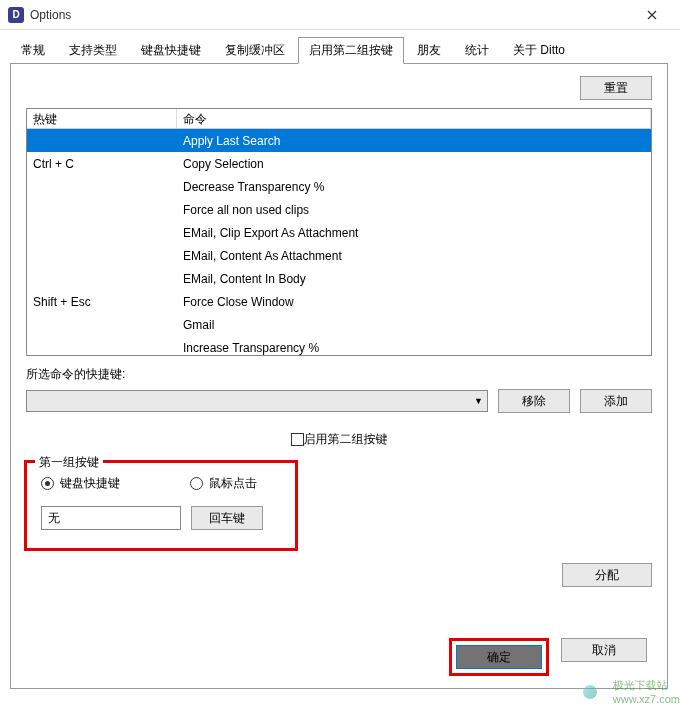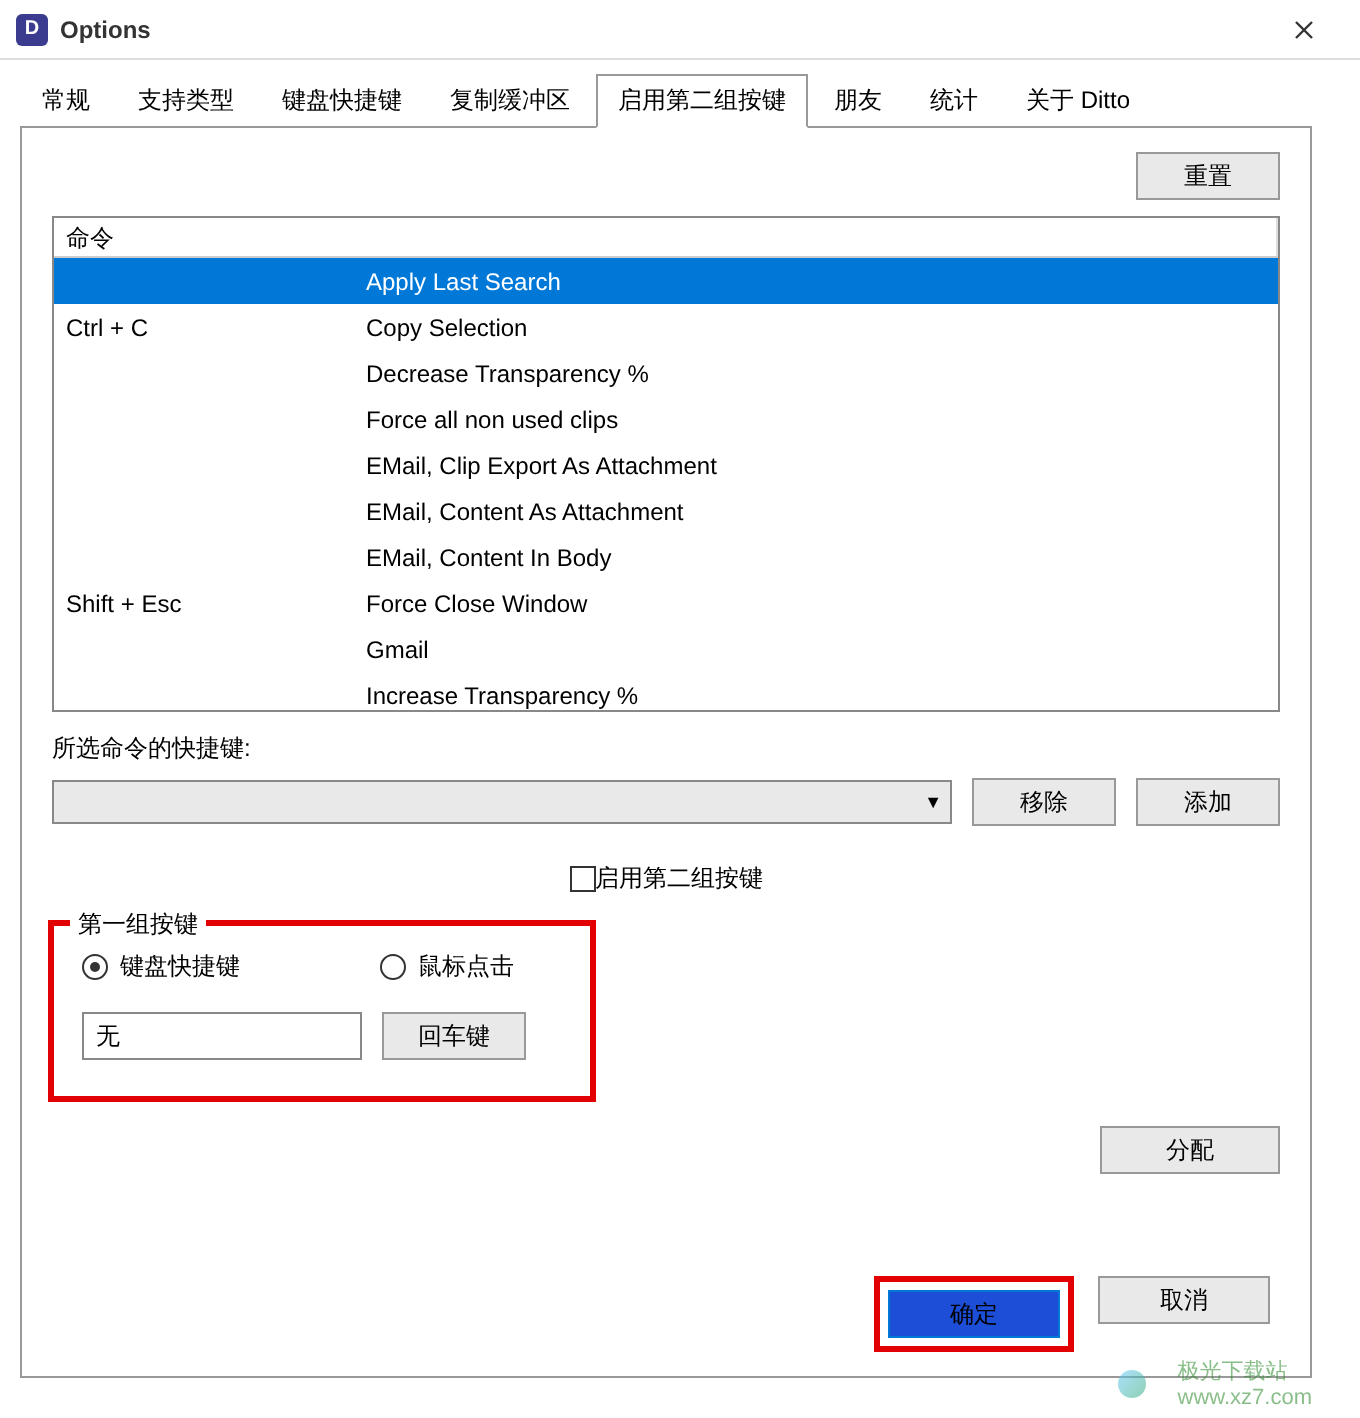--- a/index.html
+++ b/index.html
@@ -24,21 +24,21 @@
   background: #3b3b8f;
   border-radius: 3px;
   margin-right: 6px;
   display: inline-flex;
   align-items: center;
   justify-content: center;
   color: #fff;
   font-size: 10px;
   font-weight: bold;
 }
-.titlebar-title { font-size: 12px; color: #333; font-weight: bold; }
+.titlebar-title { font-size: 12px; color: #333; }
 .titlebar-close {
   margin-left: auto;
   width: 40px; height: 28px;
   display: flex; align-items: center; justify-content: center;
   font-size: 14px; cursor: pointer;
 }
 
 .tabs {
   display: flex;
   padding: 6px 10px 0 10px;
@@ -52,21 +52,21 @@
   position: relative;
   top: 1px;
   background: #fff;
 }
 .tab.active {
   border: 1px solid #999;
   border-bottom: 1px solid #fff;
   z-index: 2;
 }
 .tab-content {
-  margin: 0 24px 10px 10px;
+  margin: 0 12px 10px 10px;
   border: 1px solid #999;
   padding: 12px 15px 60px 15px;
   position: relative;
   height: 626px;
 }
 
 .reset-row { display: flex; justify-content: flex-end; margin-bottom: 8px; }
 .btn {
   min-width: 72px;
   height: 24px;
@@ -198,26 +198,26 @@
   right: 20px;
   display: flex;
   gap: 12px;
 }
 .btn-ok-wrap {
   padding: 4px;
   border: 3px solid #e30000;
 }
 .btn-ok-wrap .btn {
   border: 1px solid #0078d7;
-  background: #1d4ed8;
+  background: #737373;
 }
 
 .watermark {
   position: absolute;
-  right: 24px;
+  right: 0;
   bottom: 4px;
   display: flex;
   align-items: center;
   gap: 16px;
   opacity: 0.55;
   font-size: 11px;
   color: #2a8a2a;
   pointer-events: none;
 }
 .wm-icon {
@@ -251,20 +251,21 @@
   </div>
 
 <div class="tab-content">
 
   <div class="reset-row">
     <button class="btn">重置</button>
   </div>
 
   <div class="table-wrap">
     <div class="table-head">
+      <div class="th th1">热键</div>
       <div class="th th2">命令</div>
     </div>
     <div class="table-body" id="table-body">
         <div class="tr selected">
           <div class="td1"></div>
           <div class="td2">Apply Last Search</div>
         </div>
         <div class="tr">
           <div class="td1">Ctrl + C</div>
           <div class="td2">Copy Selection</div>

